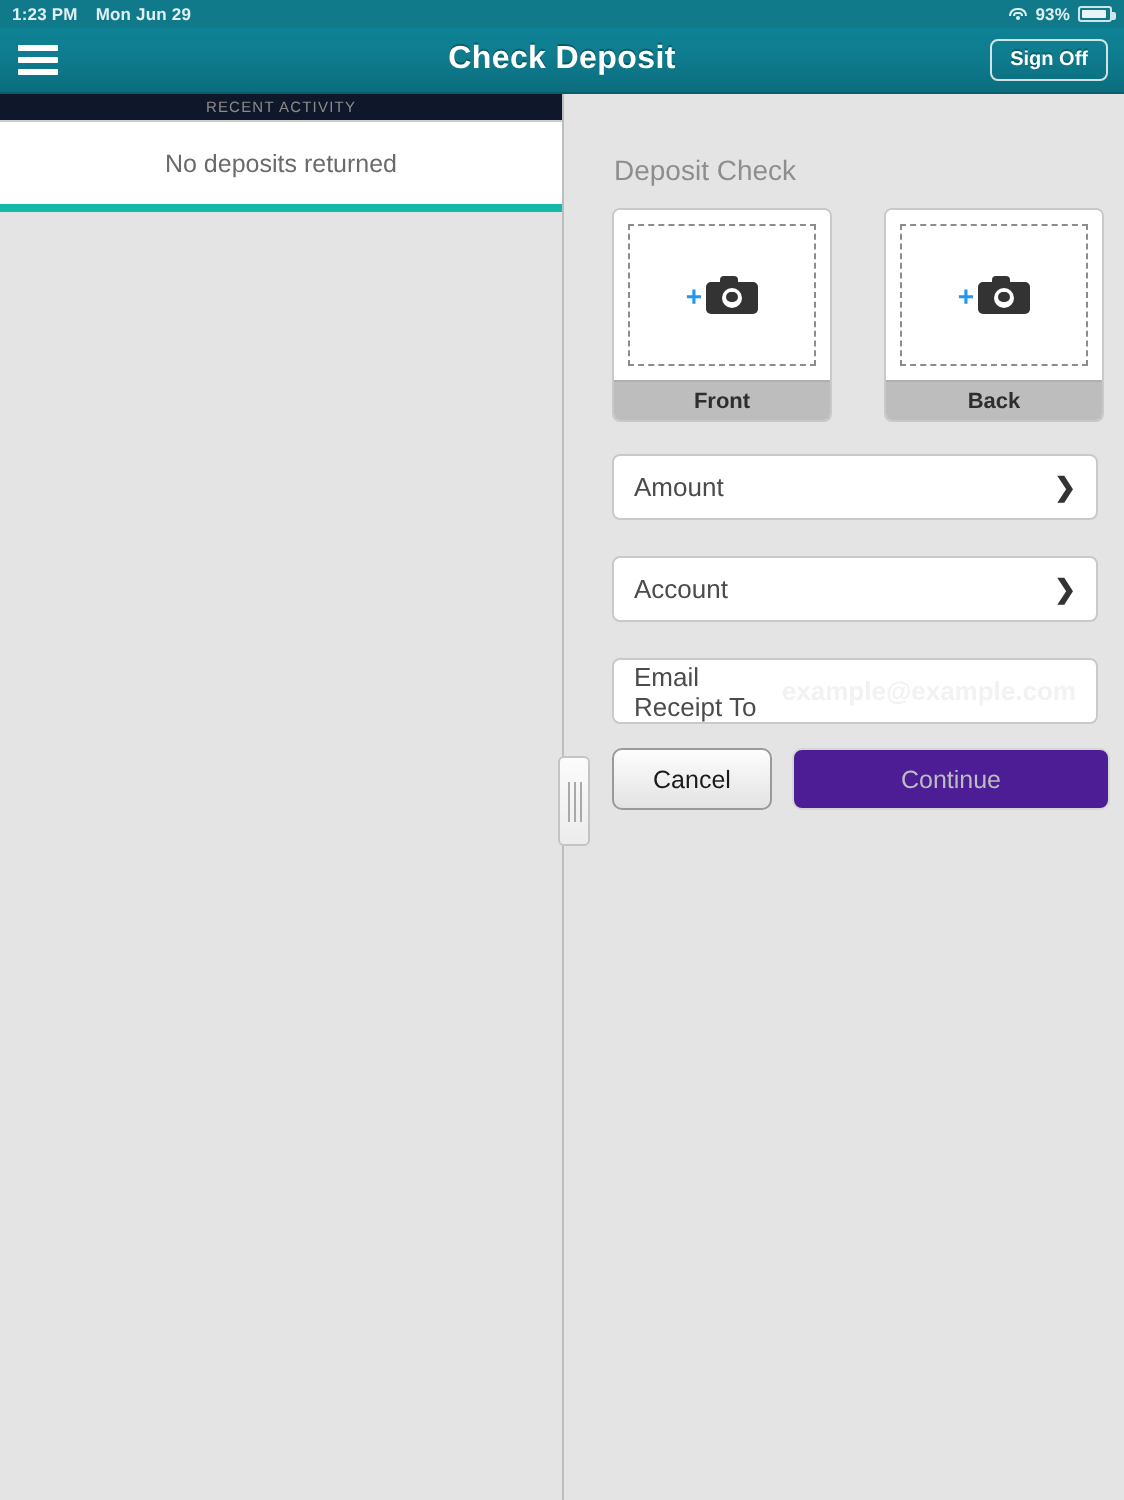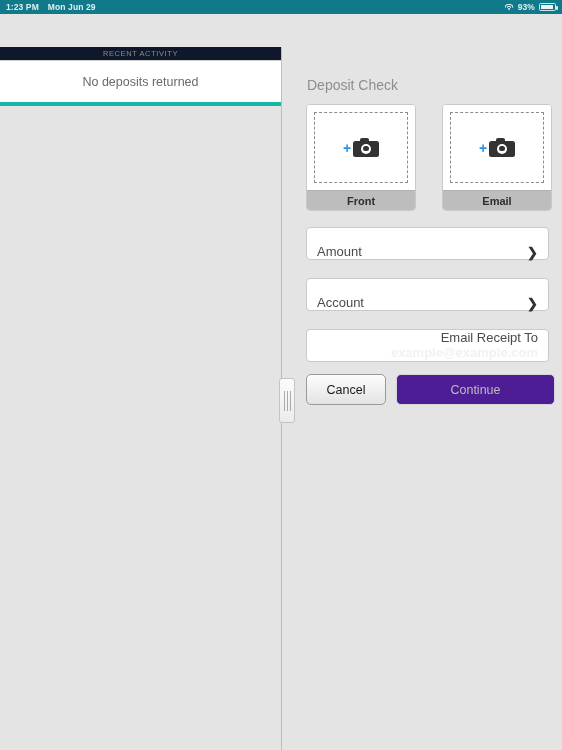--- a/index.html
+++ b/index.html
@@ -143,29 +143,29 @@
     height: 20px; background: #bdbdbd; border-top: 1px solid #b0b0b0;
     display: flex; align-items: center; justify-content: center;
     color: #2e2e2e; font-size: 11px; font-weight: bold;
   }
 
   
   .form-list { position: absolute; top: 180px; left: 23px; width: 243px; }
   .field-row {
     height: 33px; background: #ffffff;
     border: 1px solid #c9c9c9; border-radius: 4px;
-    display: flex; align-items: flex-end;
+    display: flex; align-items: center;
     padding: 0 10px; margin-bottom: 18px; cursor: pointer;
   }
   .field-label { color: #4b4b4b; font-size: 13px; }
   .chevron {
     margin-left: auto; color: #333333; font-size: 13px; font-weight: bold;
     line-height: 1;
   }
-  .email-row { cursor: text; flex-direction: column; }
+  .email-row { cursor: text; }
   .email-ph {
     margin-left: 10px; color: #f2f2f2; font-size: 13px; font-weight: bold;
   }
 
   
   .btn-row { position: absolute; top: 327px; left: 23px; display: flex; gap: 10px; }
   .btn {
     height: 31px; border-radius: 5px; font-size: 12.5px; font-weight: normal;
     display: flex; align-items: center; justify-content: center; cursor: pointer;
   }
@@ -204,20 +204,29 @@
           <i></i>
           <i></i>
         </span>
       <span class="batt-pct">93%</span>
       <span class="batt">
           <span></span>
         </span>
     </span>
   </div>
 
+  <div class="navbar">
+    <div class="hamburger">
+      <i></i>
+        <i></i>
+        <i></i>
+    </div>
+    <div class="nav-title">Check Deposit</div>
+    <div class="signoff">Sign Off</div>
+  </div>
 
   <div class="left-panel">
     <div class="recent-hdr">RECENT ACTIVITY</div>
     <div class="empty-row">No deposits returned</div>
   </div>
 
   <div class="right-panel">
 
     <div class="section-title">Deposit Check</div>
 
@@ -241,21 +250,21 @@
         <div class="capture-area">
           <div class="dashed-box">
             <span class="plus-ic">+</span>
             <span class="cam-ic">
               <span class="hump"></span>
                 <span class="body"></span>
                 <span class="lens"></span>
             </span>
           </div>
         </div>
-        <div class="card-label">Email</div>
+        <div class="card-label">Back</div>
       </div>
 
     </div>
 
     <div class="form-list">
 
       <div class="field-row">
         <span class="field-label">Amount</span>
         <span class="chevron">❯</span>
       </div>

